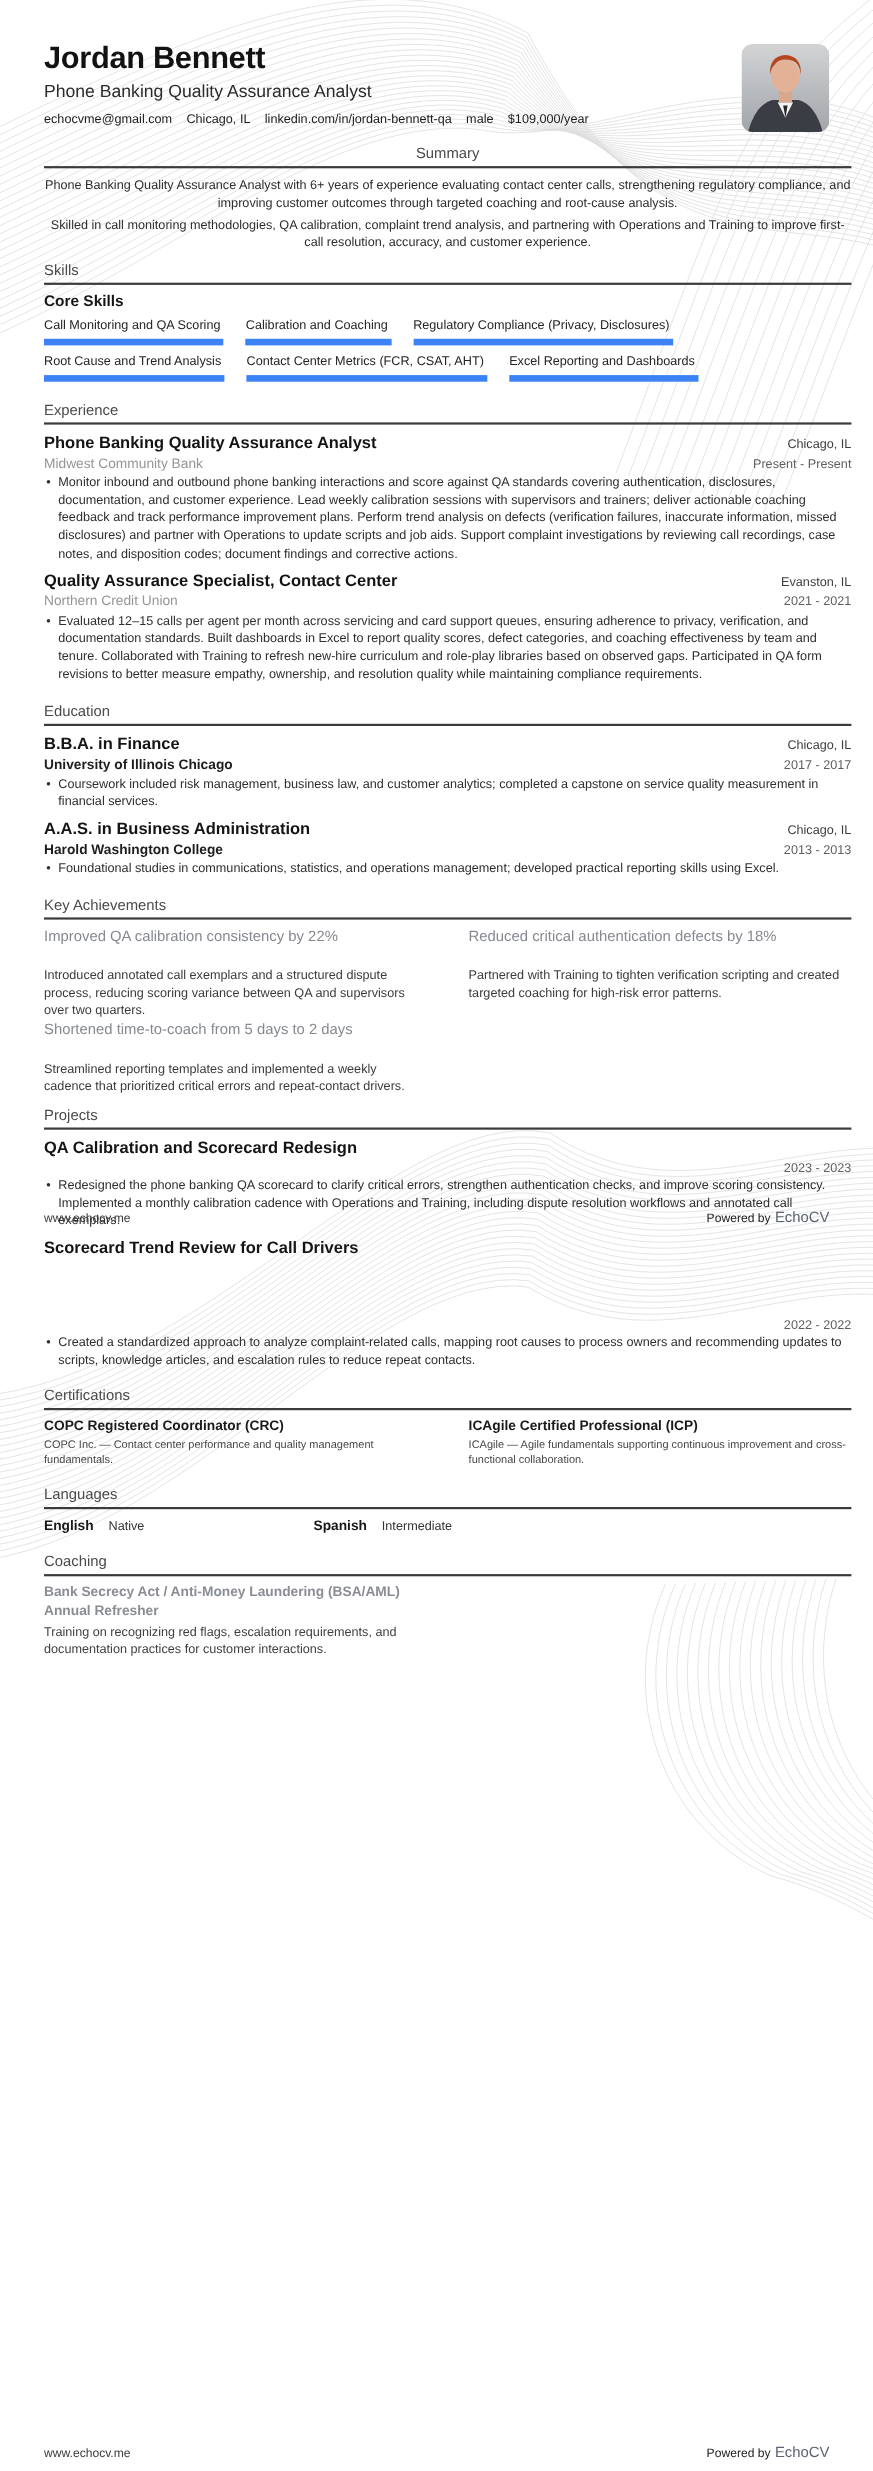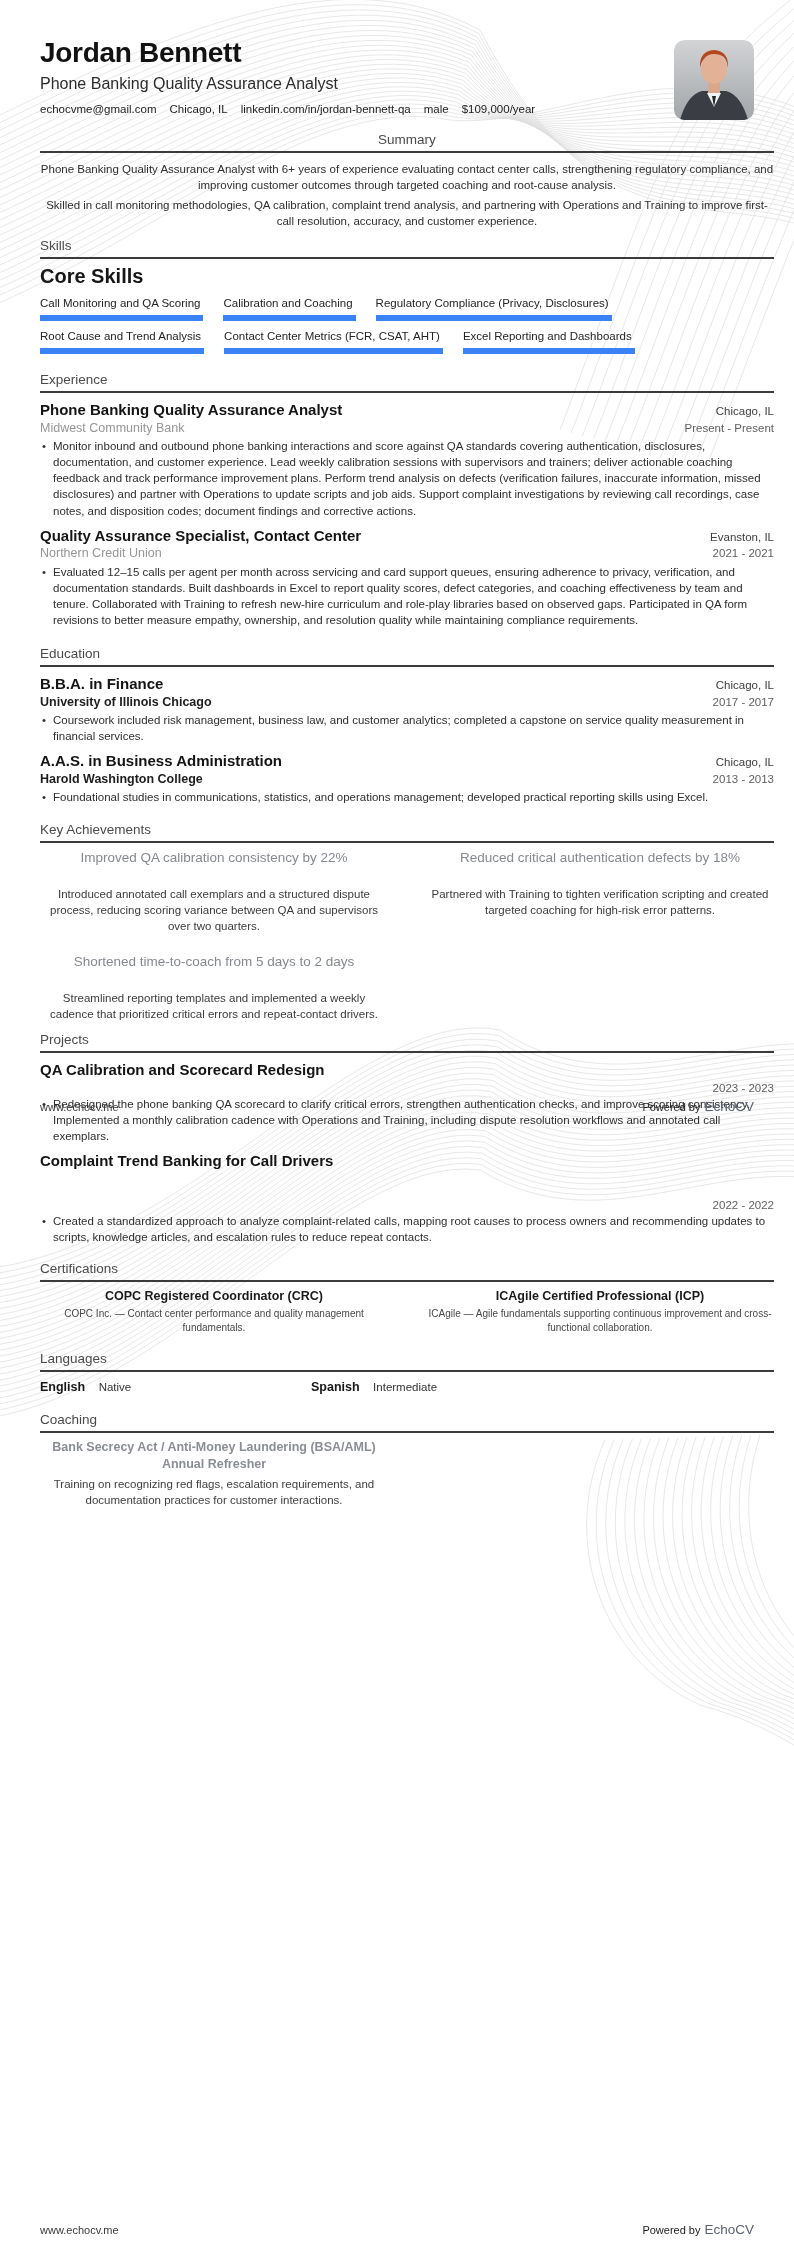--- a/index.html
+++ b/index.html
@@ -23,45 +23,45 @@
   .sec-education { margin-top:18px; }
   .sec-achievements { margin-top:17px; }
   .sec-projects { margin-top:10px; }
   .sec-certifications { margin-top:16px; }
   .sec-languages { margin-top:16px; }
   .sec-training { margin-top:18px; }
 
   .para { font-size:11.5px; line-height:1.4; color:#2e2e2e; margin-top:4px; }
   .para.first { margin-top:8px; }
 
-  .group-title { margin-top:6px; font-size:20px; font-weight:bold; color:#161616; }
+  .group-title { margin-top:6px; font-size:14px; font-weight:bold; color:#161616; }
   .skill-list { margin-top:9px; display:flex; flex-wrap:wrap; gap:9px 20px; max-width:640px; }
   .skill-item { font-size:11.5px; color:#242424; padding:0 3px 6px 0; border-bottom:6px solid #3b82f6; }
 
   .entry { margin-top:8px; }
   .row { display:flex; justify-content:space-between; align-items:baseline; }
   .entry-title { font-size:15px; font-weight:bold; color:#141414; line-height:1.25; }
   .company { font-size:12.5px; color:#969696; line-height:1.3; }
   .school { font-size:12.5px; font-weight:bold; color:#1d1d1d; line-height:1.3; }
   .loc { font-size:11.5px; color:#3d3d3d; white-space:nowrap; }
   .dates { font-size:11.5px; color:#5f5f5f; white-space:nowrap; }
   .bullet { position:relative; padding-left:13px; font-size:11.5px; line-height:1.4; color:#2e2e2e; margin-top:2px; }
   .bullet::before { content:"•"; position:absolute; left:2px; top:0; color:#2e2e2e; }
 
-  .two-col { display:grid; grid-template-columns:1fr 1fr; gap:19px 38px; margin-top:6px;text-align:center; }
+  .two-col { display:grid; grid-template-columns:1fr 1fr; gap:0 38px; margin-top:6px; }
   .ach-title { font-size:13.5px; color:#85898f; line-height:1.3; }
   .ach-desc { margin-top:19px; font-size:11.5px; line-height:1.4; color:#3b3b3b; }
 
   .proj-dates { text-align:right; margin-top:2px; }
 
   .cert-title { font-size:12.5px; font-weight:bold; color:#1a1a1a; line-height:1.35; }
   .cert-desc { margin-top:2px; font-size:10px; line-height:1.4; color:#474747; }
 
   .lang-row { display:flex; margin-top:8px; }
-  .lang-item { width:271px; font-size:12.5px; }
+  .lang-item { width:245px; font-size:12.5px; }
   .lang-name { font-weight:bold; color:#181818; }
   .lang-level { margin-left:10px; font-size:11.5px; color:#333; }
 
   .train-title { font-size:12.5px; font-weight:bold; color:#8a8e94; line-height:1.35; }
   .train-desc { margin-top:3px; font-size:11.5px; line-height:1.4; color:#3f3f3f; }
 
   .page-footer { position:absolute; left:40px; right:40px; bottom:9px; display:flex; justify-content:space-between; align-items:baseline; }
   .footer-site { font-size:11px; color:#3a3a3a; }
   .powered { font-size:11px; color:#202020; }
   .brand { font-size:13.5px; color:#5b6370; margin-left:4px; }
@@ -290,21 +290,21 @@
       <div class="section-head">Projects</div>
       <hr class="rule">
 
       <div class="entry">
         <div class="entry-title">QA Calibration and Scorecard Redesign</div>
         <div class="dates proj-dates">2023 - 2023</div>
         <div class="bullet">Redesigned the phone banking QA scorecard to clarify critical errors, strengthen authentication checks, and improve scoring consistency. Implemented a monthly calibration cadence with Operations and Training, including dispute resolution workflows and annotated call exemplars.</div>
       </div>
 
       <div class="entry">
-        <div class="entry-title">Complaint Trend Banking for Call Drivers</div>
+        <div class="entry-title">Scorecard Trend Review for Call Drivers</div>
       </div>
     </div>
 
     <div class="page-footer">
       <span class="footer-site">www.echocv.me</span>
       <span class="powered">
         <span>Powered by</span><span class="brand">EchoCV</span>
       </span>
     </div>
   </div>

